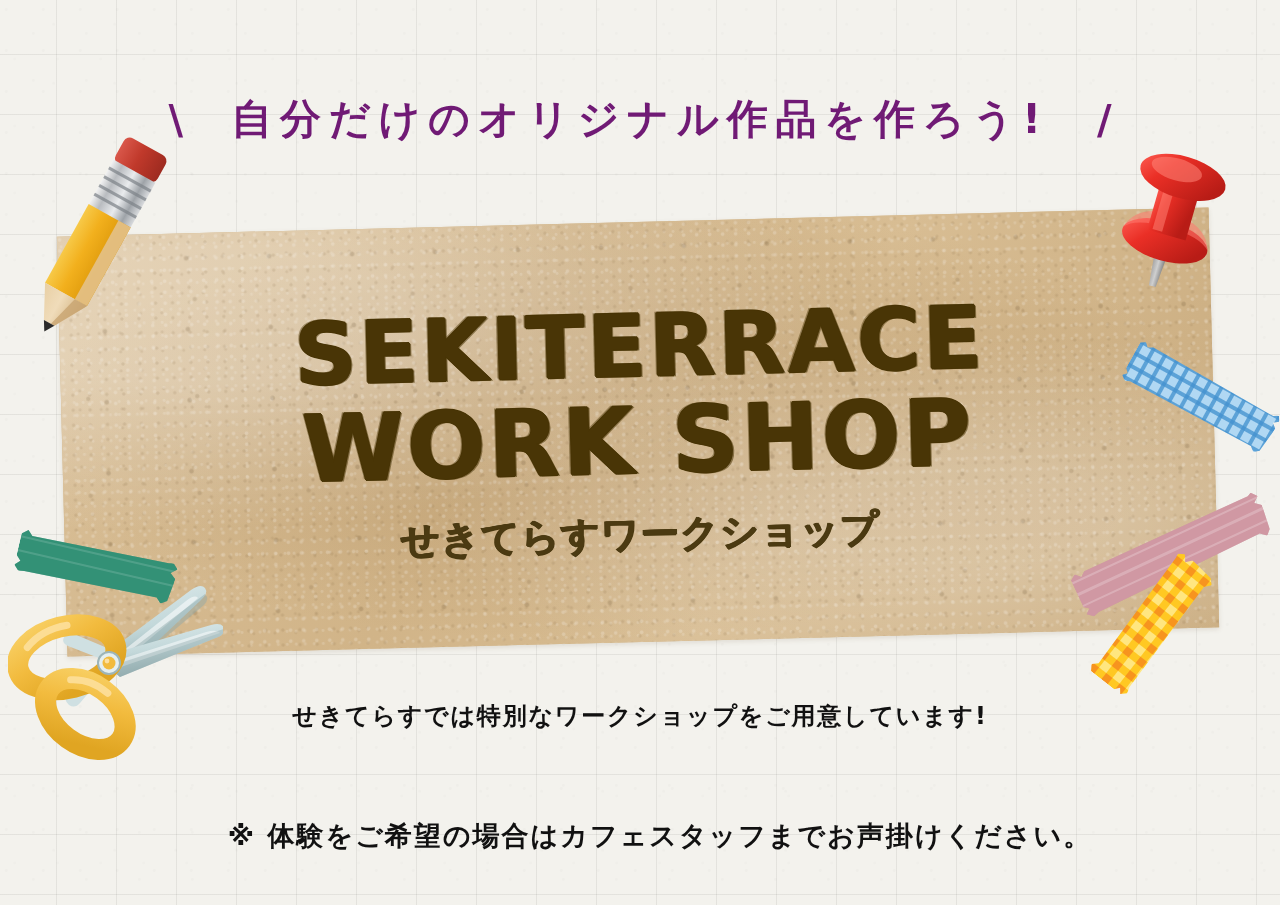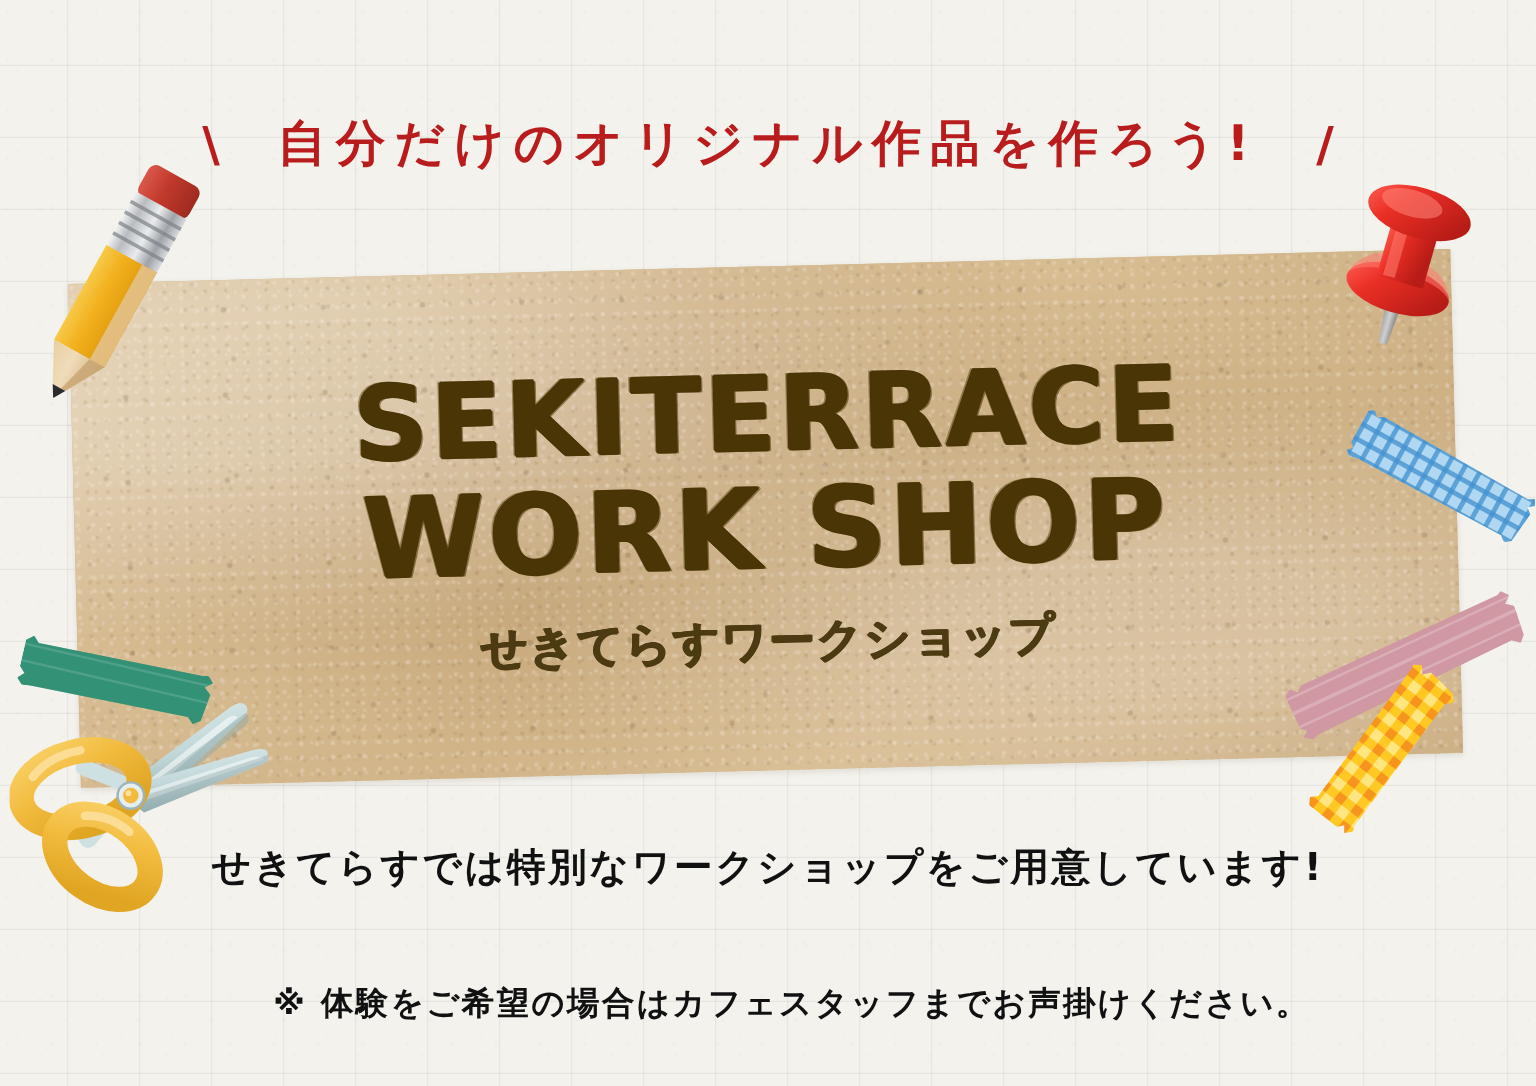--- a/index.html
+++ b/index.html
@@ -58,21 +58,21 @@
     background-image:
       radial-gradient(circle at 55% 35%, rgba(90,66,34,.38) 0 1.6px, transparent 3px),
       radial-gradient(circle at 25% 68%, rgba(90,66,34,.30) 0 1.4px, transparent 2.8px);
     background-size:83px 71px, 109px 97px;
   }
 
   
   #headline{
     position:absolute;left:0;right:0;top:99px;
     text-align:center;
-    color:#b91c1c;
+    color:#701a75;
     font-size:41px;
     font-weight:700;
     letter-spacing:.19em;
     white-space:nowrap;
     line-height:1;
   }
   #headline .slash{
     display:inline-block;font-size:40px;font-weight:700;
     transform:skewX(0deg);letter-spacing:0;
     vertical-align:-1px;
@@ -109,21 +109,21 @@
     font-weight:700;
     letter-spacing:.03em;
     white-space:nowrap;
     text-shadow:1px 0 0 #4b3a12,-1px 0 0 #4b3a12,0 1px 0 #4b3a12;
   }
 
   
   #body-copy{
     position:absolute;left:0;right:0;top:697px;
     text-align:center;color:#111;
-    font-size:32px;font-weight:700;
+    font-size:24px;font-weight:700;
     letter-spacing:.075em;line-height:1.62;
   }
   #note-line{
     position:absolute;left:0;right:0;top:818px;
     text-align:center;color:#111;
     font-size:27px;font-weight:700;
     letter-spacing:.075em;
     margin-left:40px;
   }
 

